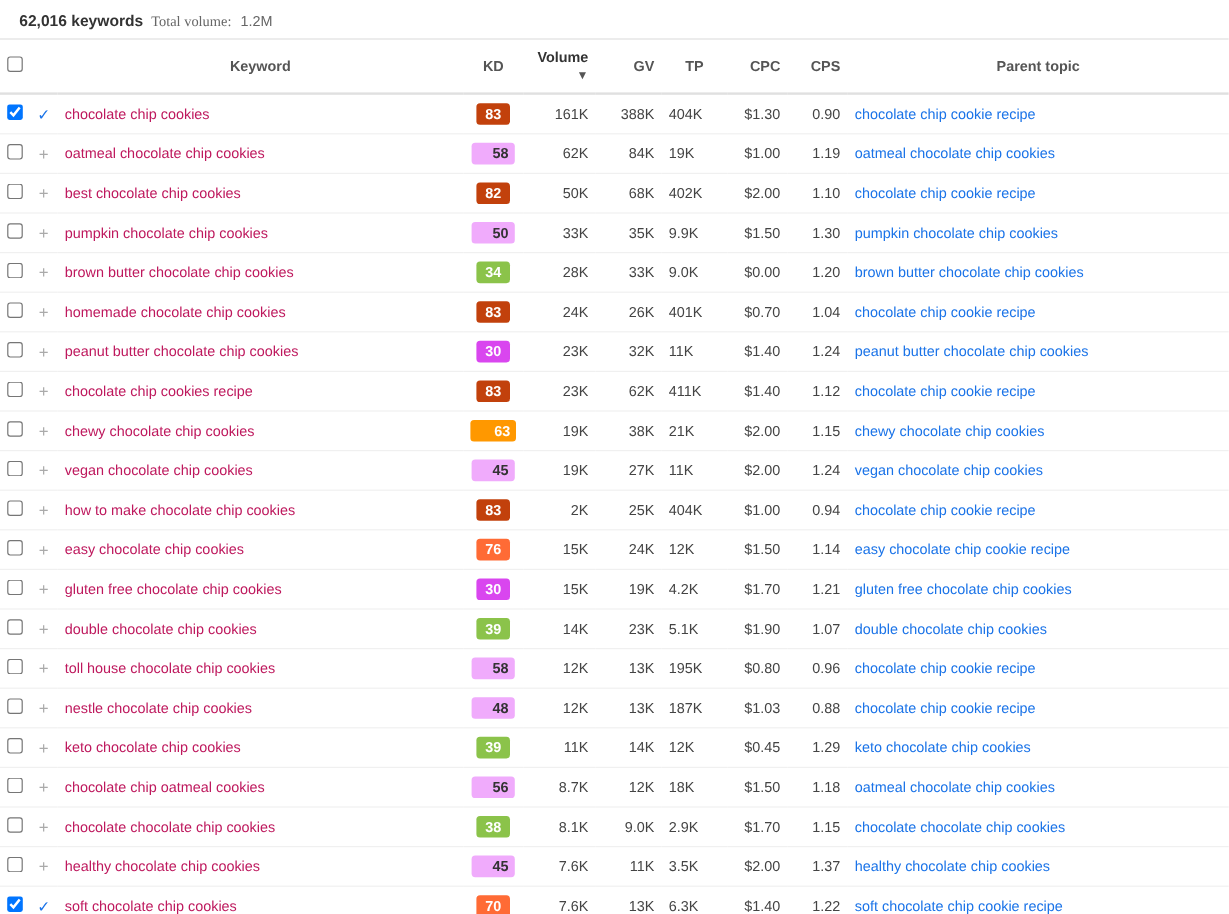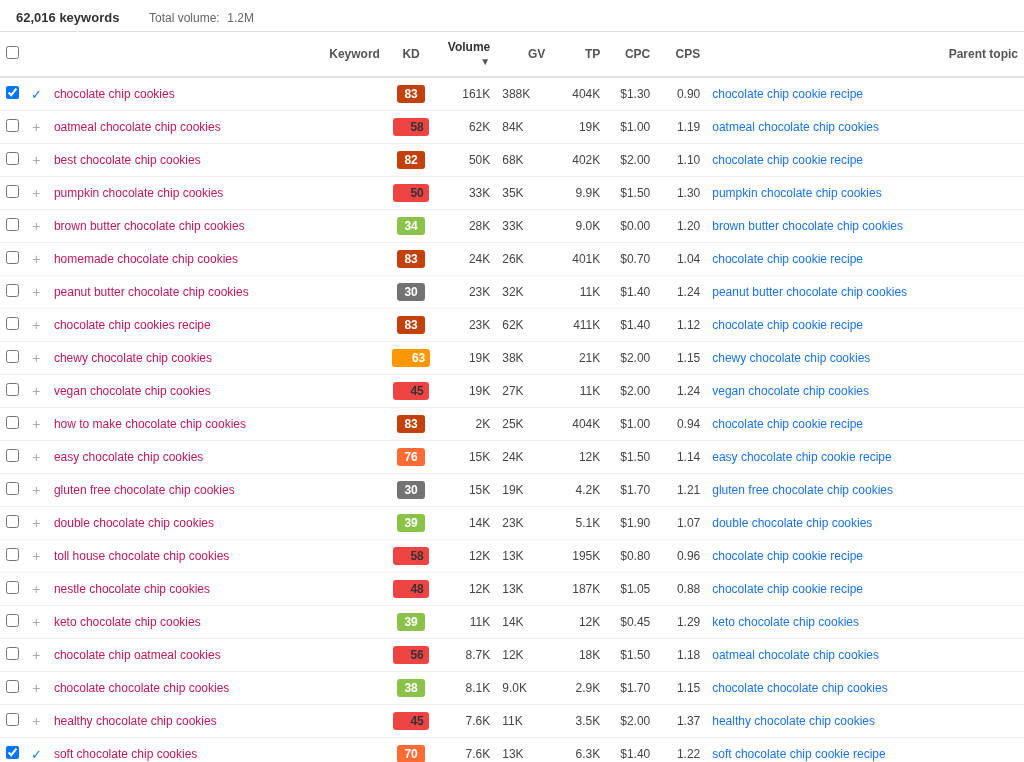--- a/index.html
+++ b/index.html
@@ -1,55 +1,55 @@
 <!DOCTYPE html>
 <html><head>
   <meta charset="utf-8">
   <style>
     * { box-sizing: border-box; margin: 0; padding: 0; }
     body { font-family: -apple-system, BlinkMacSystemFont, 'Segoe UI', Arial, sans-serif; font-size: 13px; background: #fff; color: #333; }
     table { width: 100%; border-collapse: collapse; }
-    thead th { padding: 8px 6px; text-align: right; font-size: 12px; font-weight: 600; color: #555; border-bottom: 2px solid #e0e0e0; background: #fff; position: sticky; top: 0; }
+    thead th { padding: 8px 6px; text-align: center; font-size: 12px; font-weight: 600; color: #555; border-bottom: 2px solid #e0e0e0; background: #fff; position: sticky; top: 0; }
     thead th.sortable { cursor: pointer; }
     thead th.sorted { color: #333; }
     tbody tr { border-bottom: 1px solid #f0f0f0; }
     td { padding: 7px 6px; font-size: 12px; vertical-align: middle; }
     .col-check { width: 20px; text-align: center; }
     .col-action { width: 20px; text-align: center; color: #aaa; }
     .col-keyword { min-width: 220px; }
     .col-kd { width: 50px; text-align: center; }
     .col-volume { width: 60px; text-align: right; }
-    .col-gv { width: 55px; }
-    .col-tp { width: 55px; text-align: right; }
+    .col-gv { width: 55px; text-align: right; }
+    .col-tp { width: 55px; }
     .col-cpc { width: 50px; text-align: right; }
     .col-cps { width: 50px; text-align: right; }
     .col-parent { min-width: 200px; }
     .keyword-link { color: #be185d; text-decoration: none; }
     .parent-link { color: #1a73e8; text-decoration: none; }
     .kd-badge { display: inline-block; min-width: 28px; padding: 2px 5px; border-radius: 3px; text-align: center; font-size: 12px; font-weight: 600; color: #fff; }
-    .kd-green { background: #737373; }
+    .kd-green { background: #d946ef; }
     .kd-yellow-green { background: #8bc34a; }
-    .kd-yellow { background: #ef4444; color: #333; padding-left: 17px; }
+    .kd-yellow { background: #f0abfc; color: #333; padding-left: 17px; }
     .kd-orange { background: #ff9800; padding-left: 20px; }
     .kd-red-orange { background: #ff6b35; }
     .kd-red { background: #c2410c; }
     .checkmark { color: #1a73e8; font-size: 13px; }
     .plus { color: #aaa; font-size: 14px; }
     .sort-arrow { font-size: 10px; color: #555; }
     input[type="checkbox"] { width: 13px; height: 13px; }
     .num { color: #444; }
   </style>
 </head>
 <body>
 
 <div style="padding: 10px 16px 6px 16px; border-bottom: 1px solid #e0e0e0;">
   <span>
     <strong>62,016</strong>
-    <span style="font-weight:700; margin-right:26px;">keywords</span>
-    <span style="color:#666; font-size:12px;">Total volume:</span>
+    <span style="font-weight:700; margin-right:3px;">keywords</span>
+    <span style="color:#666; font-size:12px;font-family:Liberation Serif, serif;">Total volume:</span>
     <span style="color:#666; font-size:12px; margin-left:4px;">1.2M</span>
   </span>
 </div>
 
 <table>
   <thead>
     <tr>
       <th class="col-check">
         <input type="checkbox" style="">
       </th>
@@ -249,21 +249,21 @@
         <td class="col-parent"><a href="#" class="parent-link">chocolate chip cookie recipe</a></td>
       </tr>
       <tr>
         <td class="col-check"><input type="checkbox" style=""></td>
         <td class="col-action"><span class="plus">+</span></td>
         <td class="col-keyword"><a href="#" class="keyword-link">nestle chocolate chip cookies</a></td>
         <td class="col-kd"><span class="kd-badge kd-yellow">48</span></td>
         <td class="col-volume num">12K</td>
         <td class="col-gv num">13K</td>
         <td class="col-tp num">187K</td>
-        <td class="col-cpc num">$1.05</td>
+        <td class="col-cpc num">$1.03</td>
         <td class="col-cps num">0.88</td>
         <td class="col-parent"><a href="#" class="parent-link">chocolate chip cookie recipe</a></td>
       </tr>
       <tr>
         <td class="col-check"><input type="checkbox" style=""></td>
         <td class="col-action"><span class="plus">+</span></td>
         <td class="col-keyword"><a href="#" class="keyword-link">keto chocolate chip cookies</a></td>
         <td class="col-kd"><span class="kd-badge kd-yellow-green">39</span></td>
         <td class="col-volume num">11K</td>
         <td class="col-gv num">14K</td>

